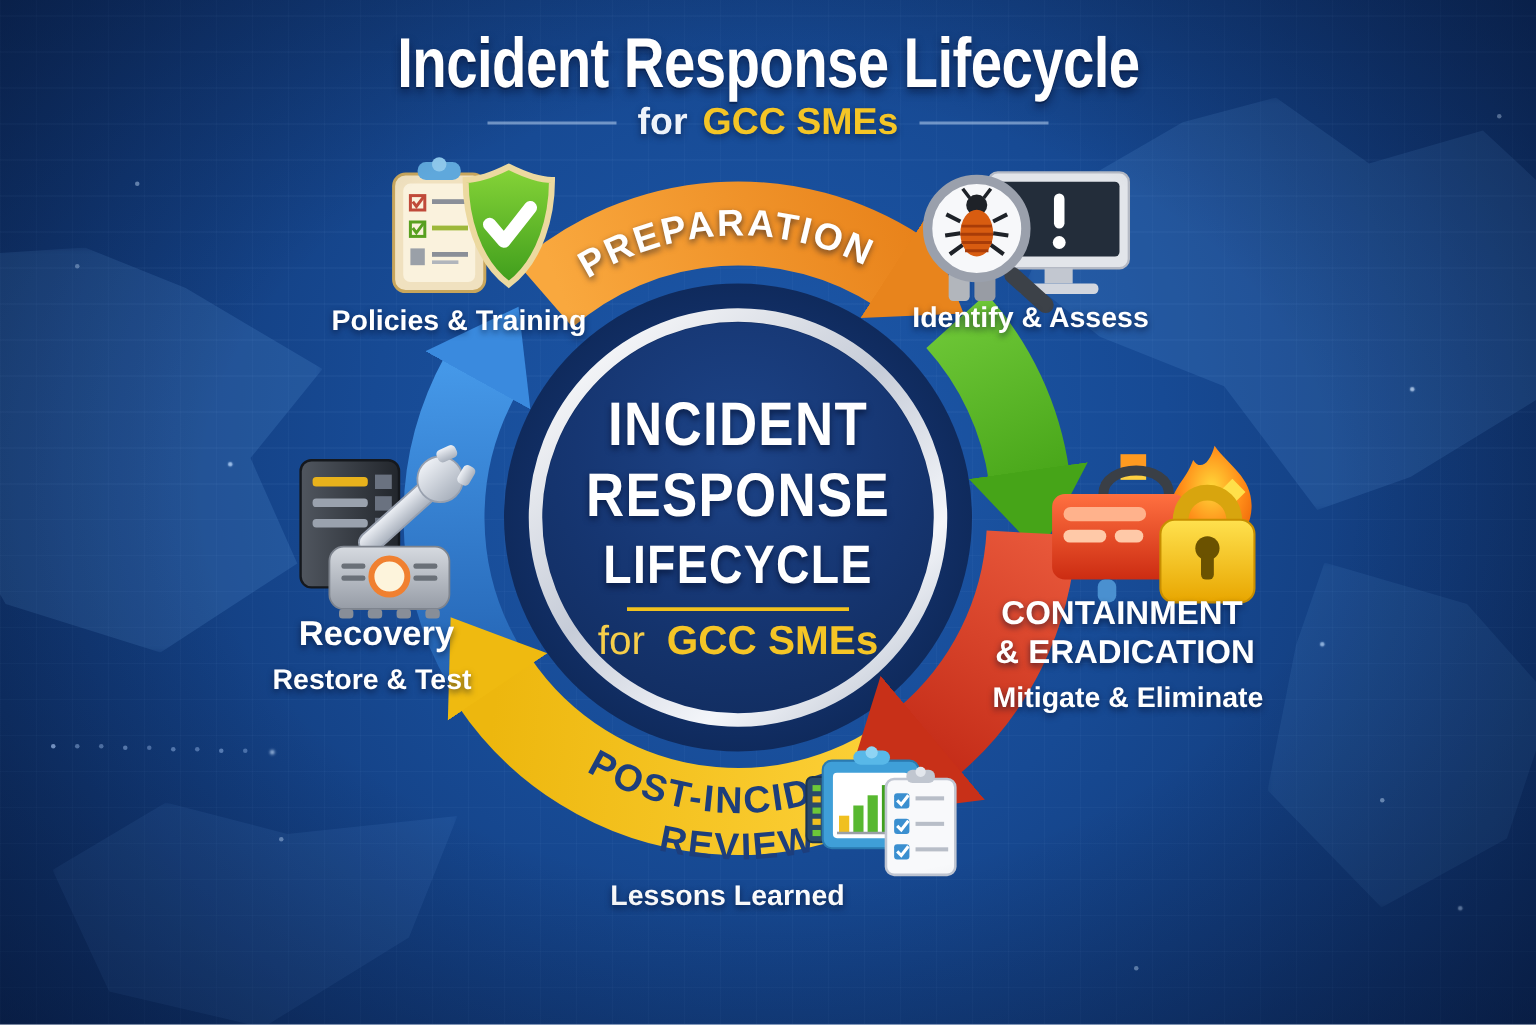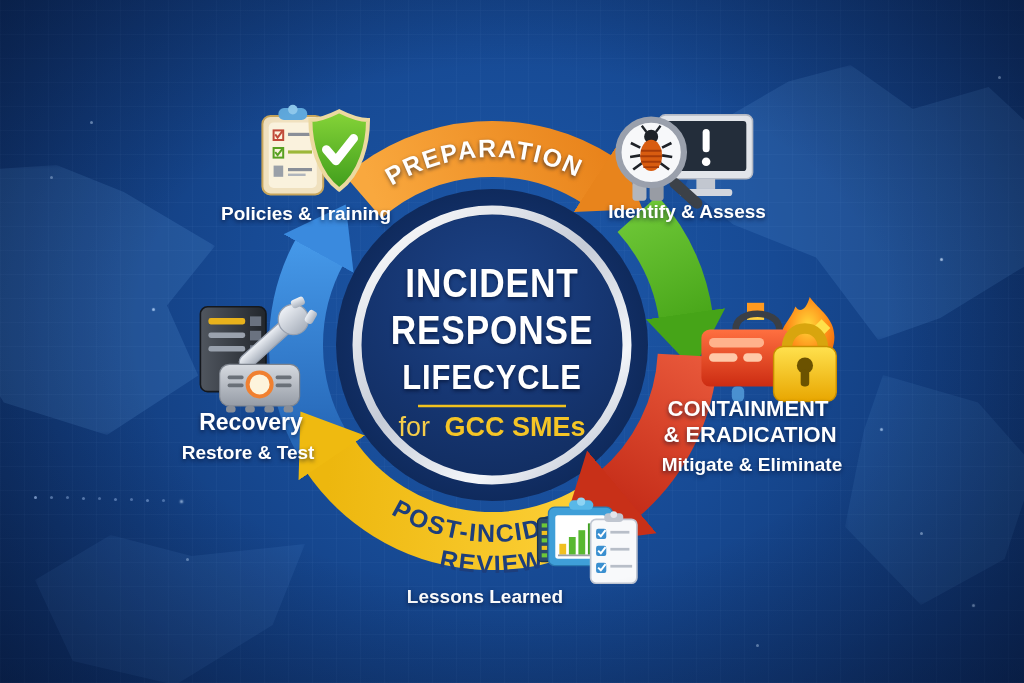--- a/index.html
+++ b/index.html
@@ -61,20 +61,29 @@
 <body>
 
 <div class="stage-wrap">
   <div class="grid"></div>
   <div class="blob blob1"></div>
   <div class="blob blob2"></div>
   <div class="blob blob3"></div>
   <div class="blob blob4"></div>
   <div class="dots"></div>
 
+  <div class="header">
+    <h1 class="title">Incident Response Lifecycle</h1>
+    <div class="subtitle-row">
+      <span class="subtitle-line"></span>
+      <span class="subtitle-for">for</span>
+      <span class="subtitle-hl">GCC SMEs</span>
+      <span class="subtitle-line"></span>
+    </div>
+  </div>
 
   <svg width="1024" height="683" viewBox="0 0 1024 683" xmlns="http://www.w3.org/2000/svg" xmlns:xlink="http://www.w3.org/1999/xlink" style="position:absolute;left:0;top:0;">
     <defs>
       <radialGradient id="discGrad" gradientUnits="userSpaceOnUse" cx="492" cy="345" r="158">
         <stop offset="0%" stop-color="#1b4086"></stop>
           <stop offset="55%" stop-color="#163674"></stop>
           <stop offset="100%" stop-color="#0f2a5c"></stop>
       </radialGradient>
       <radialGradient id="innerGrad" gradientUnits="userSpaceOnUse" cx="492" cy="300" r="180">
         <stop offset="0%" stop-color="#1d4488"></stop>

